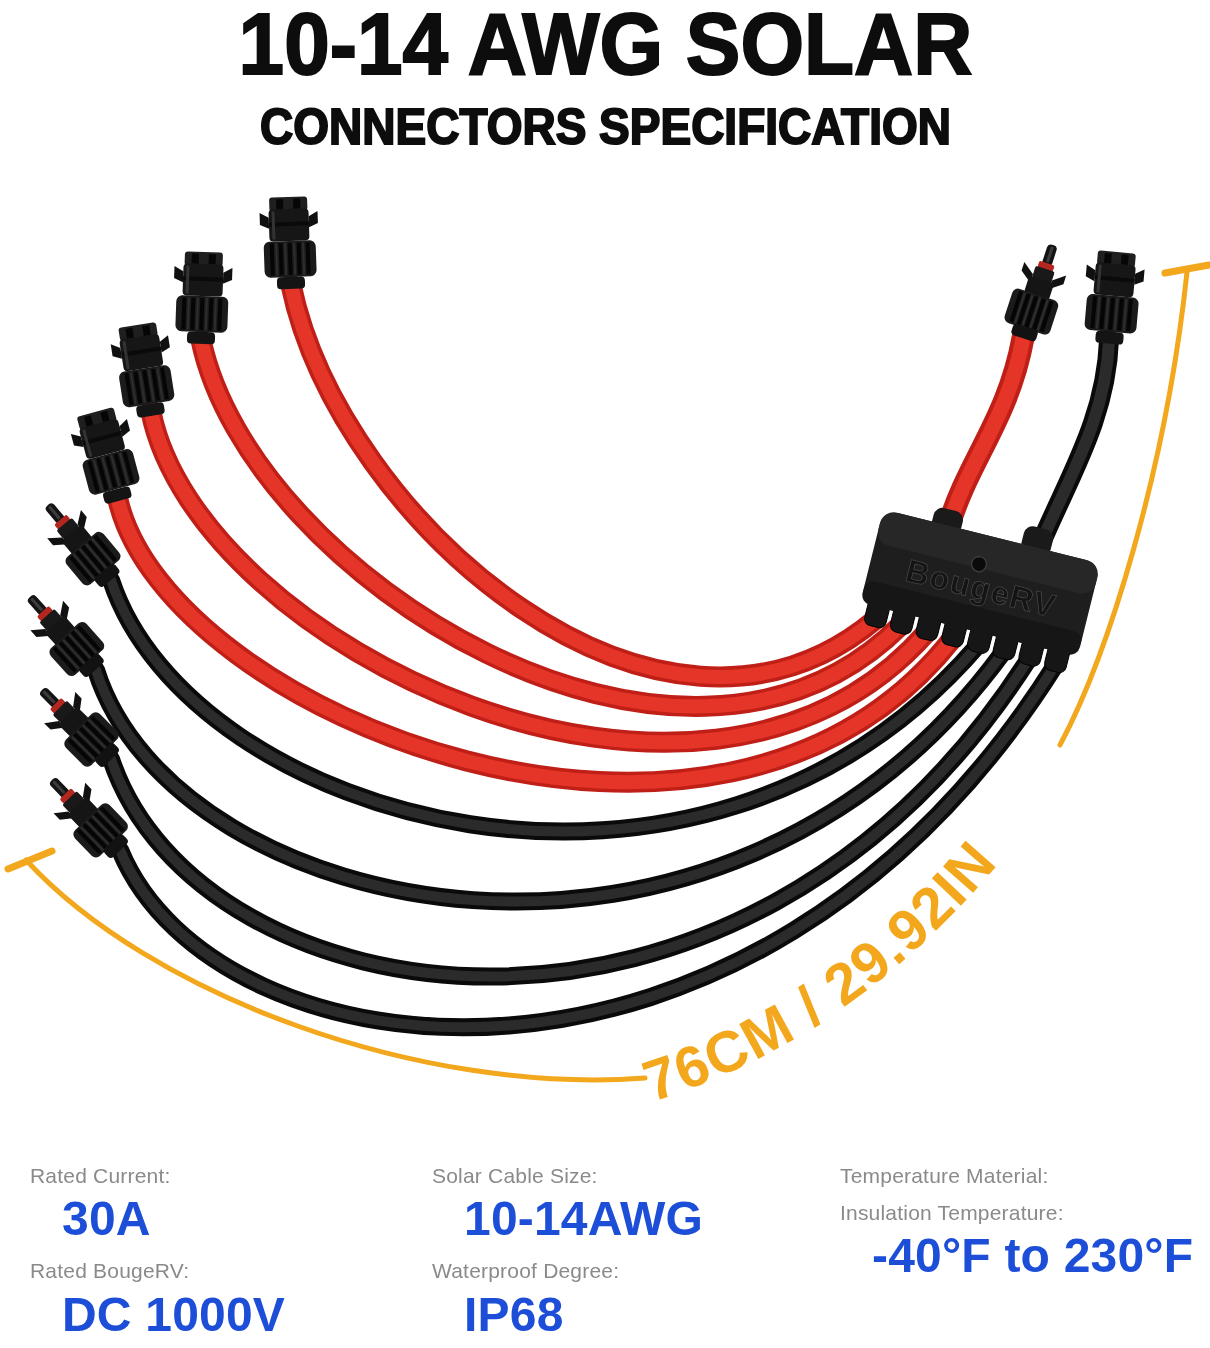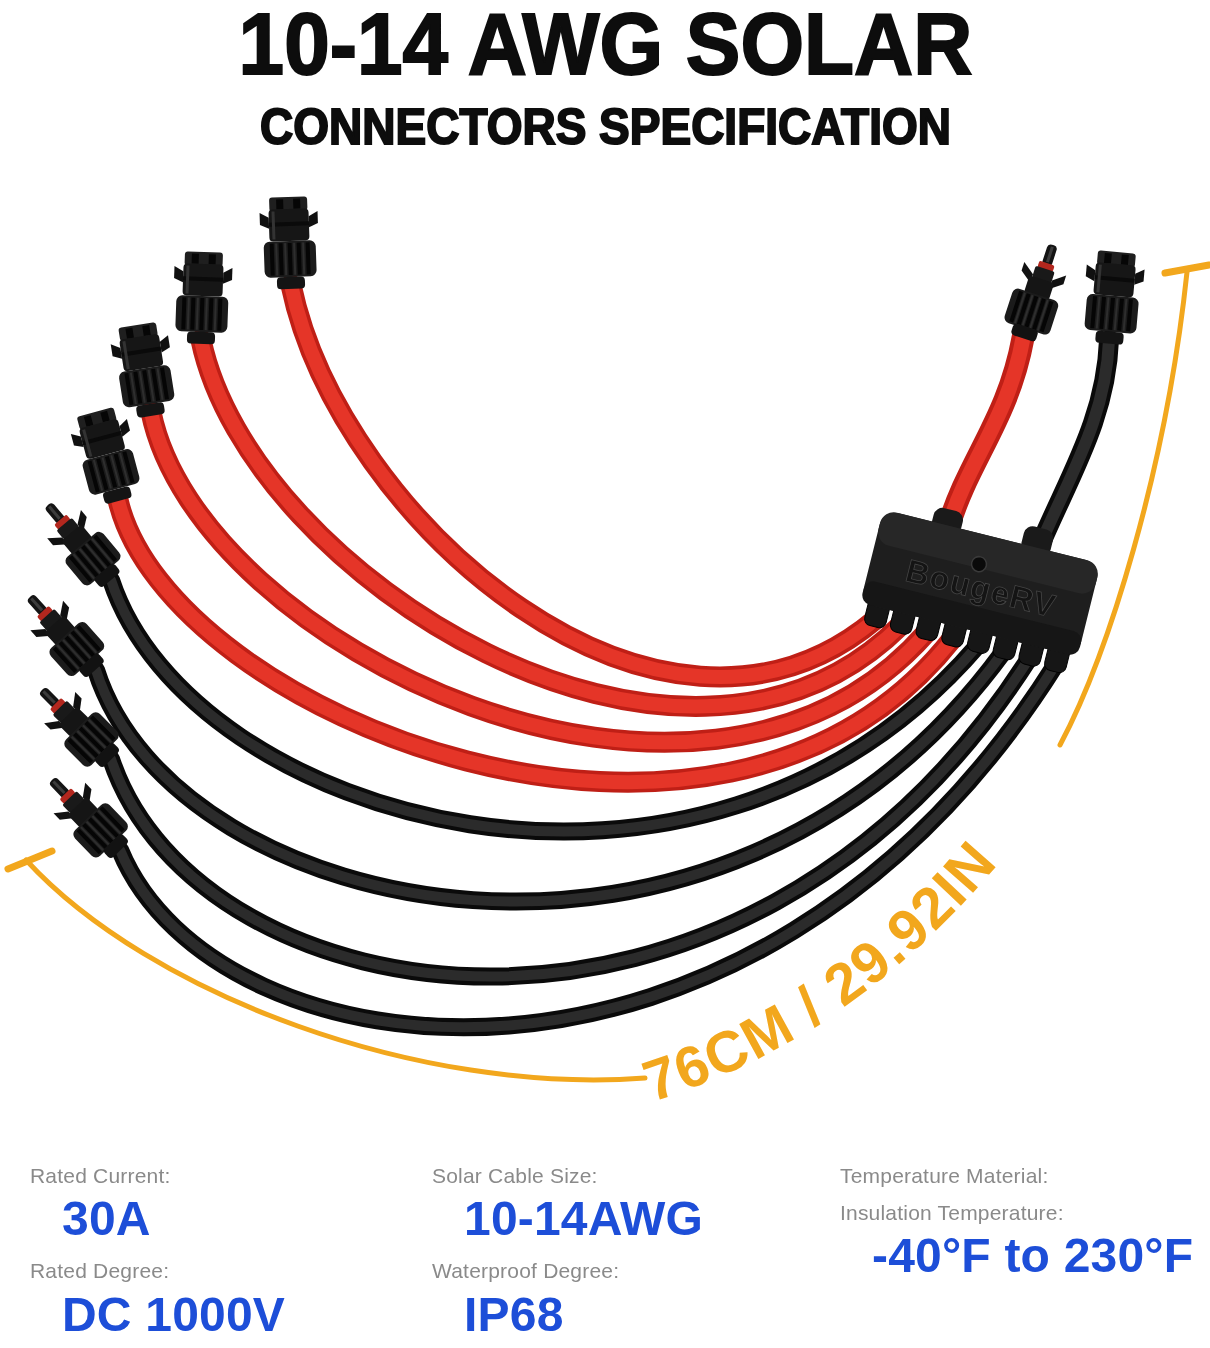--- a/index.html
+++ b/index.html
@@ -167,21 +167,21 @@
   </svg>
   </div>
 
   <div class="specs">
     <div class="spec-col col-1">
       <div class="spec-cell">
         <div class="spec-label">Rated Current:</div>
         <div class="spec-value">30A</div>
       </div>
       <div class="spec-cell">
-        <div class="spec-label">Rated Degree:</div>
+        <div class="spec-label">Rated BougeRV:</div>
         <div class="spec-value">DC 1000V</div>
       </div>
     </div>
     <div class="spec-col col-2">
       <div class="spec-cell">
         <div class="spec-label">Solar Cable Size:</div>
         <div class="spec-value">10-14AWG</div>
       </div>
       <div class="spec-cell">
         <div class="spec-label">Waterproof Degree:</div>

